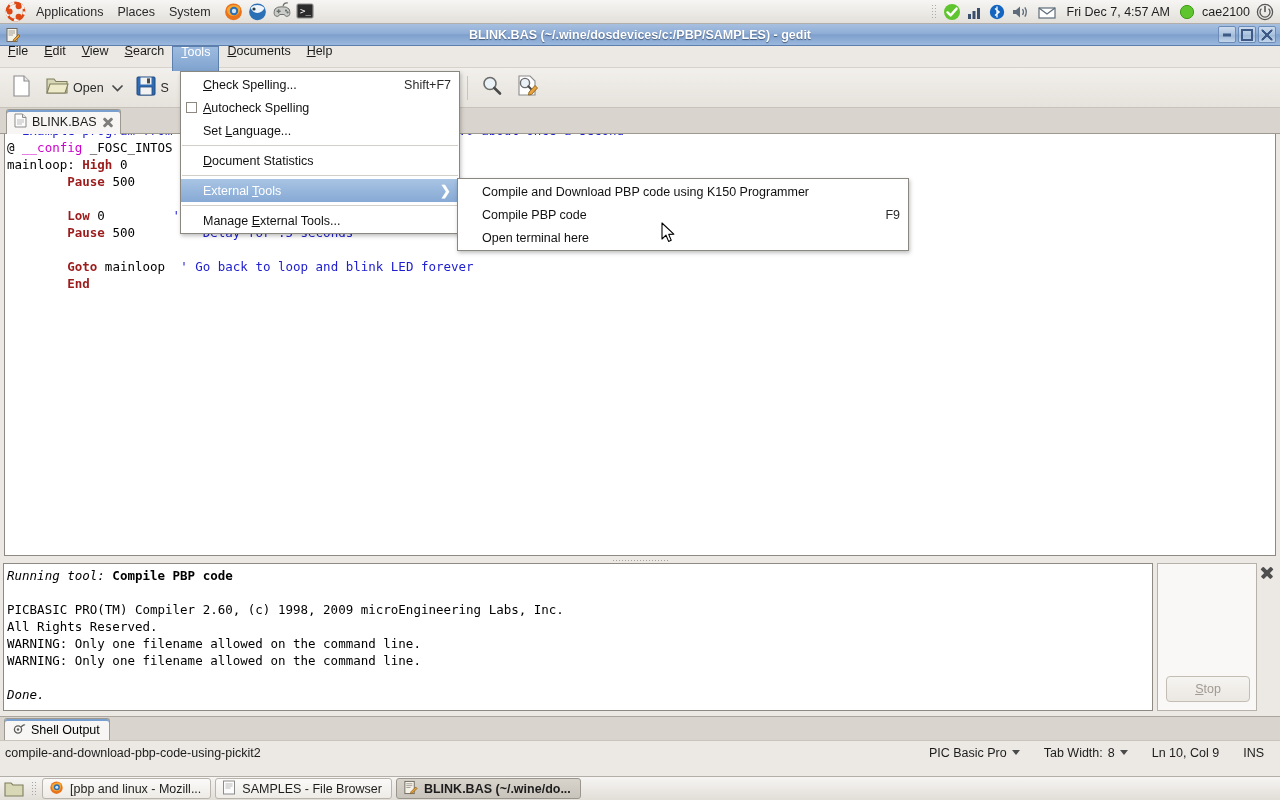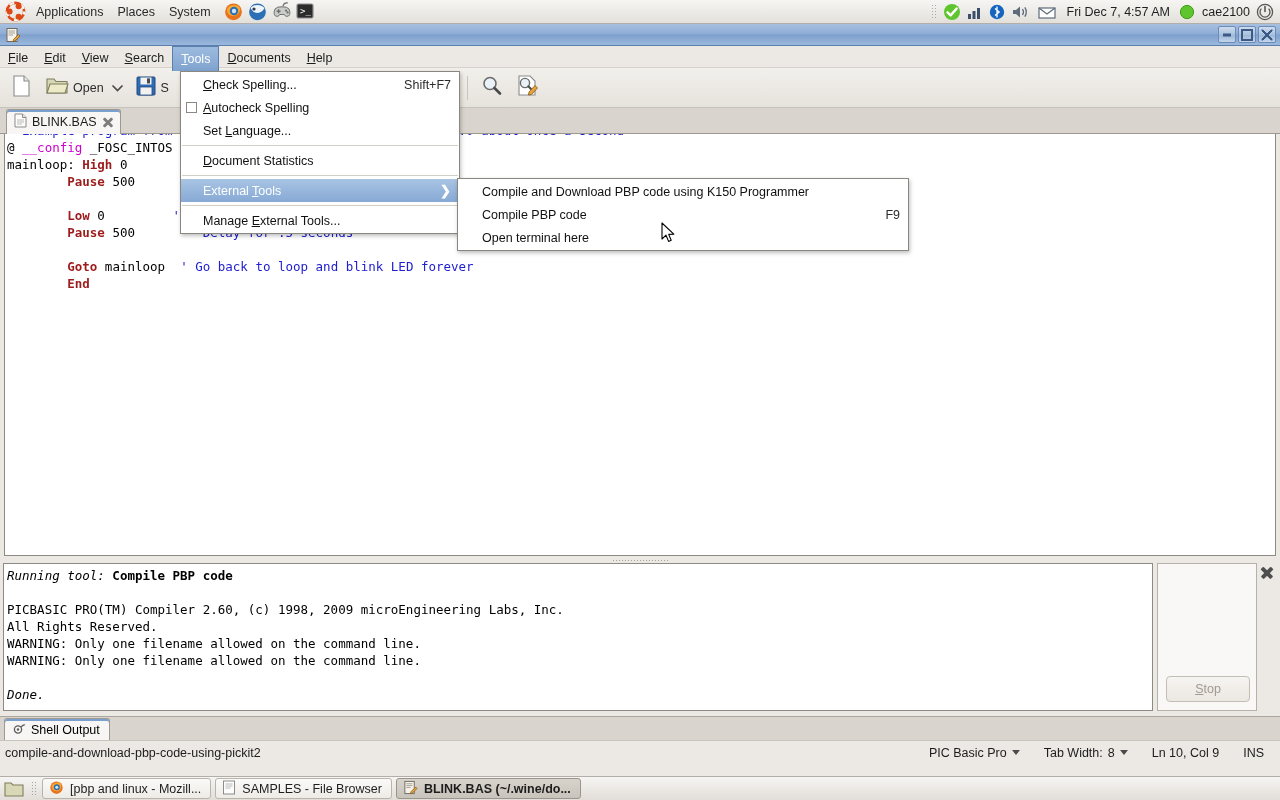--- a/index.html
+++ b/index.html
@@ -77,21 +77,21 @@
       linear-gradient(-45deg, transparent 43%, #3d5a86 43%, #3d5a86 57%, transparent 57%);
   }
 
   
   .menubar {
     height: 22px; background: #ece9e4; display: flex; align-items: stretch;
     border-bottom: 1px solid #d6d2cb;
     position: relative; z-index: 40;
   }
   .menubar-item {
-    padding: 12px 8px; display: flex; align-items: center;
+    padding: 12px 8px; display: flex; align-items: flex-end;
     font-size: 12.5px; color: #1c1c1c; cursor: default;
   }
   .menubar-item.active {
     background: linear-gradient(to bottom,#9dbbdf,#7fa3cf);
     color: #ffffff; border: 1px solid #5c7fab; border-bottom: none;
     margin-top: 0px;
   }
   .menubar-item u { text-decoration: underline; }
 
   
@@ -394,20 +394,21 @@
   <div class="window">
 
     <div class="titlebar">
       <span class="titlebar-icon">
         <svg width="16" height="16" viewBox="0 0 16 16">
           <rect x="2" y="1.5" width="10" height="13" fill="#f5f2ea" stroke="#6e6a60" stroke-width="1"></rect>
           <path d="M3.5 4 H10 M3.5 6 H10 M3.5 8 H8" stroke="#9b968c" stroke-width=".9"></path>
           <path d="M8.5 12.5 L13.5 7.5 L15 9 L10 14 L8 14.5Z" fill="#e8a33d" stroke="#8a5f17" stroke-width=".8"></path>
         </svg>
       </span>
+      <span class="titlebar-title">BLINK.BAS (~/.wine/dosdevices/c:/PBP/SAMPLES) - gedit</span>
       <div class="win-buttons">
         <div class="win-btn min"></div>
         <div class="win-btn max"></div>
         <div class="win-btn close"></div>
       </div>
     </div>
 
     <div class="menubar">
       <div class="menubar-item">
           <span><u>F</u><span>ile</span></span>

